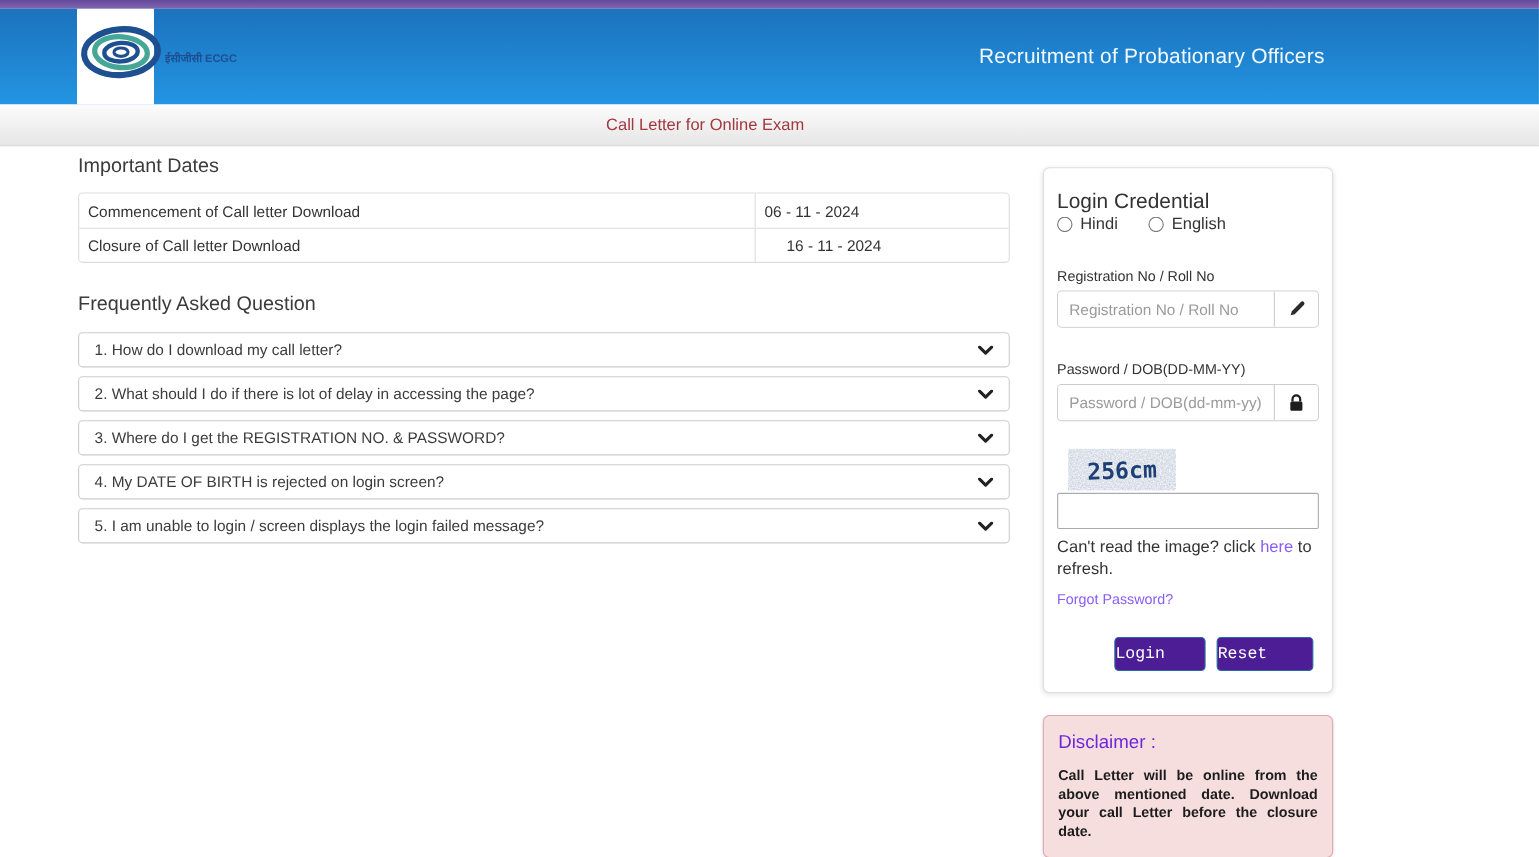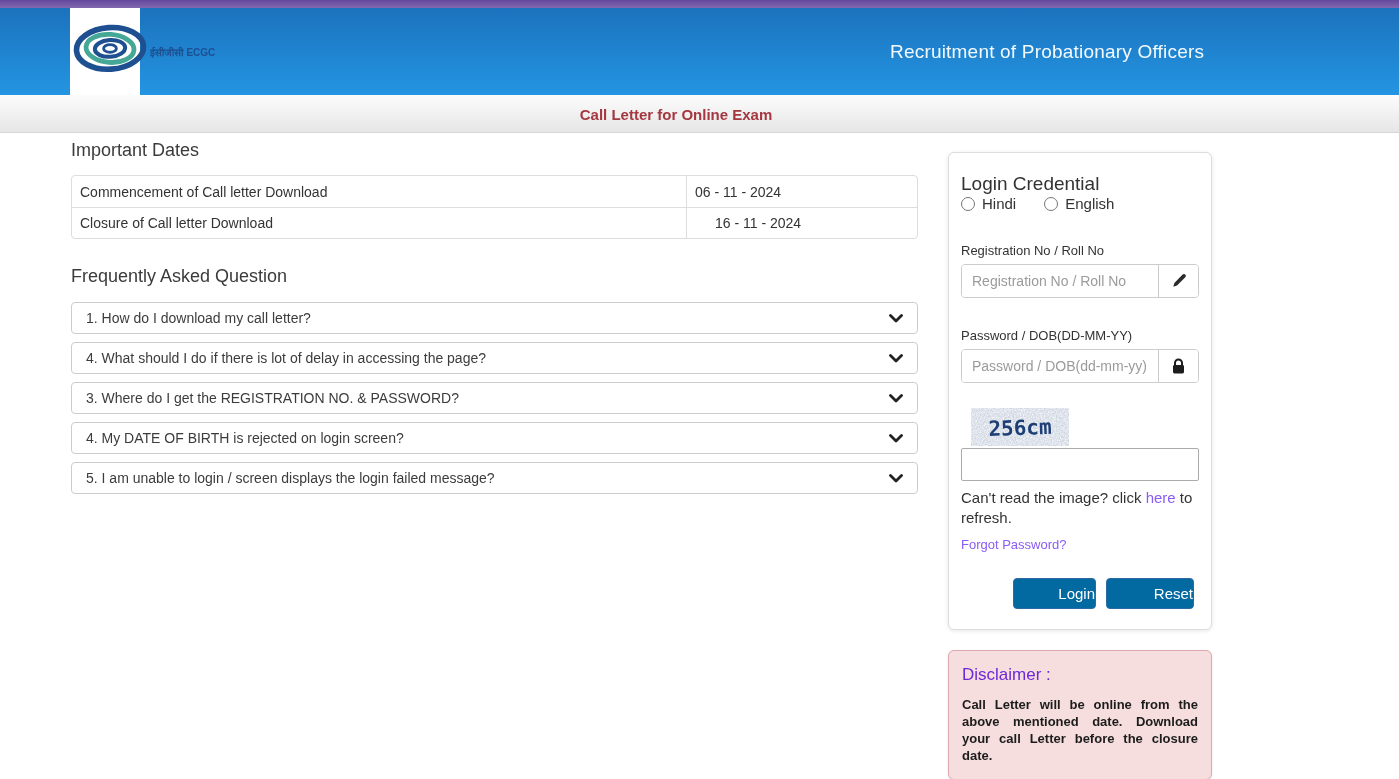--- a/index.html
+++ b/index.html
@@ -9,21 +9,21 @@
 
   
   .top-strip { height:8px; background:linear-gradient(#63489b,#8168b0); }
   .header { position:relative; height:87px; background:linear-gradient(#1c72bd,#2395e2); }
   .logo-box { position:absolute; left:70px; top:0; width:70px; height:87px; background:#fff; display:flex; align-items:center; }
   .logo-text { font-size:10px; font-weight:bold; color:#1d4f91; margin-top:1px; white-space:nowrap; }
   .header-title { position:absolute; left:890px; top:33px; color:#f2faff; font-size:19px; letter-spacing:.2px; }
 
   
   .subbar { position:relative; height:38px; background:linear-gradient(#fcfcfc,#e6e6e6); border-bottom:1px solid #d6d6d6; }
-  .subbar-title { position:absolute; left:676px; top:50%; transform:translate(-50%,-50%); color:#a4373f; font-weight:bold; font-size:15px; }
+  .subbar-title { position:absolute; left:641px; top:50%; transform:translate(-50%,-50%); color:#a4373f; font-weight:normal; font-size:15px; }
 
   
   .main-col { position:absolute; left:71px; top:140px; width:847px; }
   .section-heading { font-size:18px; font-weight:400; color:#3b3b3b; }
 
   .dates-table { margin-top:14px; border:1px solid #ddd; border-radius:4px; overflow:hidden; background:#fff; }
   .dates-row { display:flex; height:31px; align-items:center; font-size:14px; color:#333; }
   .dates-row + .dates-row { border-top:1px solid #ddd;gap:20px; }
   .dates-label { width:615px; padding-left:8px; border-right:1px solid #ddd; height:100%; display:flex; align-items:center; }
   .dates-value { padding-left:8px; }
@@ -49,22 +49,22 @@
   .input-group input { flex:1; min-width:0; border:none; outline:none; padding:0 10px; font-size:14px; color:#555; font-family:"Liberation Sans",sans-serif; }
   .input-group input::placeholder { color:#9b9b9b; }
   .addon { width:40px; border-left:1px solid #ccc; display:flex; align-items:center; justify-content:center; background:#fff; }
 
   .captcha-img { margin:25px 0 2px 10px; width:98px; height:38px; display:block; }
   .captcha-input { width:100%; height:33px; border:1px solid #ababab; border-radius:2px; padding:0 8px; font-size:14px; outline:none; }
   .refresh-text { margin-top:7px; font-size:15px; color:#333; line-height:20px; }
   a.link { color:#8b5cf6; text-decoration:none; cursor:pointer; }
   .forgot-link { display:inline-block; margin-top:9px; font-size:13px; }
   .btn-row { margin-top:25px; display:flex; justify-content:flex-end; gap:10px; padding-right:5px; }
-  .btn { background:#0369a1; border:1px solid #2b6ba3; color:#fff; border-radius:4px; font-size:15px;
-         padding:6px 0; text-align:right; cursor:pointer; font-family:Liberation Sans, sans-serif; }
+  .btn { background:#4c1d95; border:1px solid #2b6ba3; color:#fff; border-radius:4px; font-size:15px;
+         padding:6px 0; text-align:left; cursor:pointer; font-family:Liberation Mono, monospace; }
   .btn-login { width:83px; }
   .btn-reset { width:88px; }
 
   .disclaimer { margin-top:20px; background:#f6dede; border:1px solid #dca9af; border-radius:6px;
                 padding:10px 13px 15px; box-shadow:0 1px 3px rgba(0,0,0,.08); }
   .disclaimer-heading { font-size:17px; font-weight:400; color:#6d28d9; margin:4px 0 11px; }
   .disclaimer-body { font-size:13px; font-weight:bold; color:#1c1c1c; text-align:justify; line-height:17px; }
 </style>
 </head>
 <body>
@@ -112,21 +112,21 @@
     <div class="faq-list">
       <div class="faq-item">
         <span>1. How do I download my call letter?</span>
         <span class="chev">
           <svg width="14" height="9" viewBox="0 0 14 9">
               <polyline points="1.5,1.5 7,7 12.5,1.5" fill="none" stroke="#222" stroke-width="2.8" stroke-linecap="round" stroke-linejoin="round"></polyline>
             </svg>
         </span>
       </div>
       <div class="faq-item">
-        <span>4. What should I do if there is lot of delay in accessing the page?</span>
+        <span>2. What should I do if there is lot of delay in accessing the page?</span>
         <span class="chev">
           <svg width="14" height="9" viewBox="0 0 14 9">
               <polyline points="1.5,1.5 7,7 12.5,1.5" fill="none" stroke="#222" stroke-width="2.8" stroke-linecap="round" stroke-linejoin="round"></polyline>
             </svg>
         </span>
       </div>
       <div class="faq-item">
         <span>3. Where do I get the REGISTRATION NO. &amp; PASSWORD?</span>
         <span class="chev">
           <svg width="14" height="9" viewBox="0 0 14 9">

